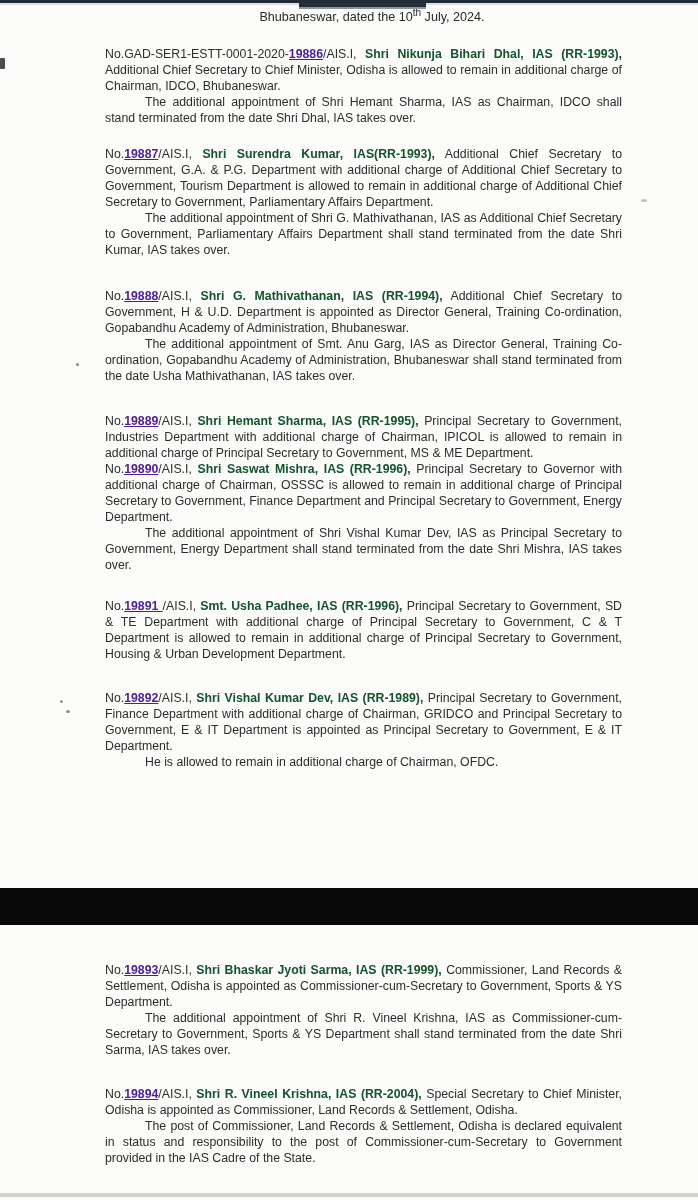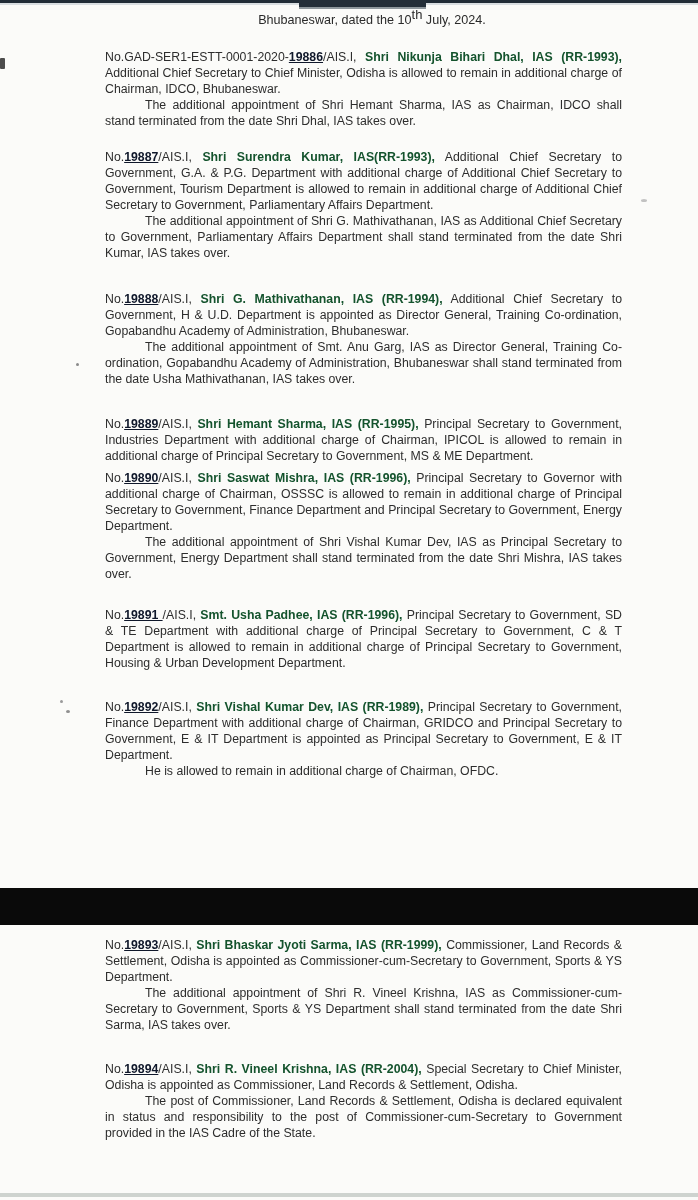--- a/index.html
+++ b/index.html
@@ -14,41 +14,41 @@
   .top-strip { position: absolute; top: 0; left: 0; width: 698px; height: 3px; background: #212c36; }
   .top-strip-under { position: absolute; top: 3px; left: 0; width: 698px; height: 2px; background: #d9dee1; }
   .top-fragment { position: absolute; top: 0; left: 299px; width: 127px; height: 7px; background: #242e38; border-bottom: 2px solid #8f979c; }
   .bottom-edge { position: absolute; top: 1193px; left: 0; width: 698px; height: 4px; background: #ced3cf; }
 
   .dateline {
     margin: 0; padding-top: 7px; padding-left: 46px;
     text-align: center;
     font-size: 12.6px; color: #2a2a2a;
   }
-  .dateline sup { font-size: 13px; }
+  .dateline sup { font-size: 10px; }
 
   .content { padding: 0 76px 0 105px; }
-  .content-bottom { position: absolute; top: 937px; left: 0; width: 698px; box-sizing: border-box; padding: 0 76px 0 105px; }
+  .content-bottom { position: absolute; top: 962px; left: 0; width: 698px; box-sizing: border-box; padding: 0 76px 0 105px; }
 
   .para {
     margin: 0;
     font-size: 12.3px;
     line-height: 16px;
     text-align: justify;
     color: #2d2d2d;
   }
   .indent { text-indent: 40px; }
-  .num { font-weight: bold; text-decoration: underline; color: #0f172a; }
+  .num { font-weight: bold; text-decoration: underline; color: #4c1d95; }
   .officer { font-weight: bold; color: #14532d; }
 
   .o1 { margin-top: 22px; }
   .o2 { margin-top: 20px; }
   .o3 { margin-top: 30px; }
   .o4 { margin-top: 29px; }
-  .o5 { margin-top: 6px; }
+  .o5 { }
   .o6 { margin-top: 25px; }
   .o7 { margin-top: 28px; }
   .o9 { margin-top: 28px; }
 
   .redaction-bar { position: absolute; top: 888px; left: 0; width: 698px; height: 37px; background: #0a0a0a; }
 
   .artifact { position: absolute; background: #5a5a5a; }
   .a1 { left: 0; top: 58px; width: 5px; height: 11px; background: #4c4c4c; border-radius: 1px; }
   .a2 { left: 76px; top: 363px; width: 3px; height: 3px; background: #8a8a8a; border-radius: 50%; }
   .a3 { left: 60px; top: 700px; width: 3px; height: 3px; background: #9a9a9a; border-radius: 50%; }

